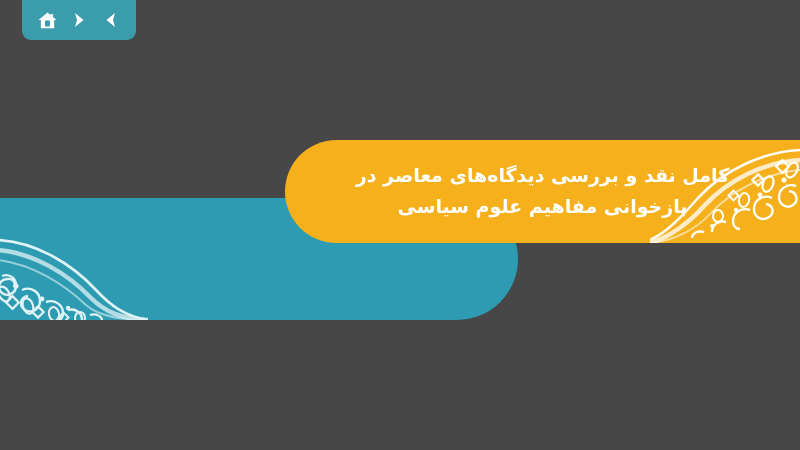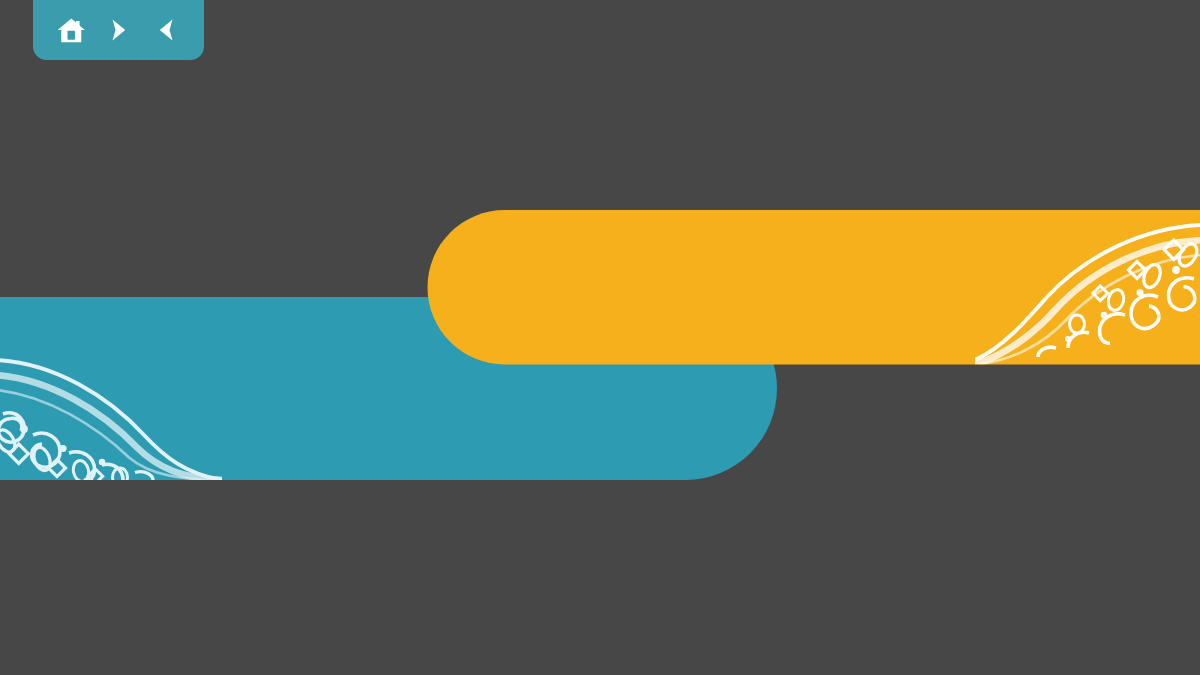--- a/index.html
+++ b/index.html
@@ -163,20 +163,22 @@
       <g fill="#ffffff" opacity="0.95">
         <circle cx="134" cy="40" r="2.6"></circle>
         <circle cx="110" cy="55" r="2.4"></circle>
         <circle cx="86" cy="70" r="2.2"></circle>
         <circle cx="62" cy="86" r="2"></circle>
       </g>
     </svg>
   </div>
 
   <div id="title-block">
+    <div class="title-line">کامل نقد و بررسی دیدگاه‌های معاصر در</div>
+    <div class="title-line">بازخوانی مفاهیم علوم سیاسی</div>
   </div>
 
   <div id="navbar">
 
     <div class="nav-btn" title="back">
       <svg width="18" height="18" viewBox="0 0 18 18">
         <path d="M13 2 L4.5 9 L13 16 L11 9 Z" fill="#ffffff"></path>
       </svg>
     </div>
 

